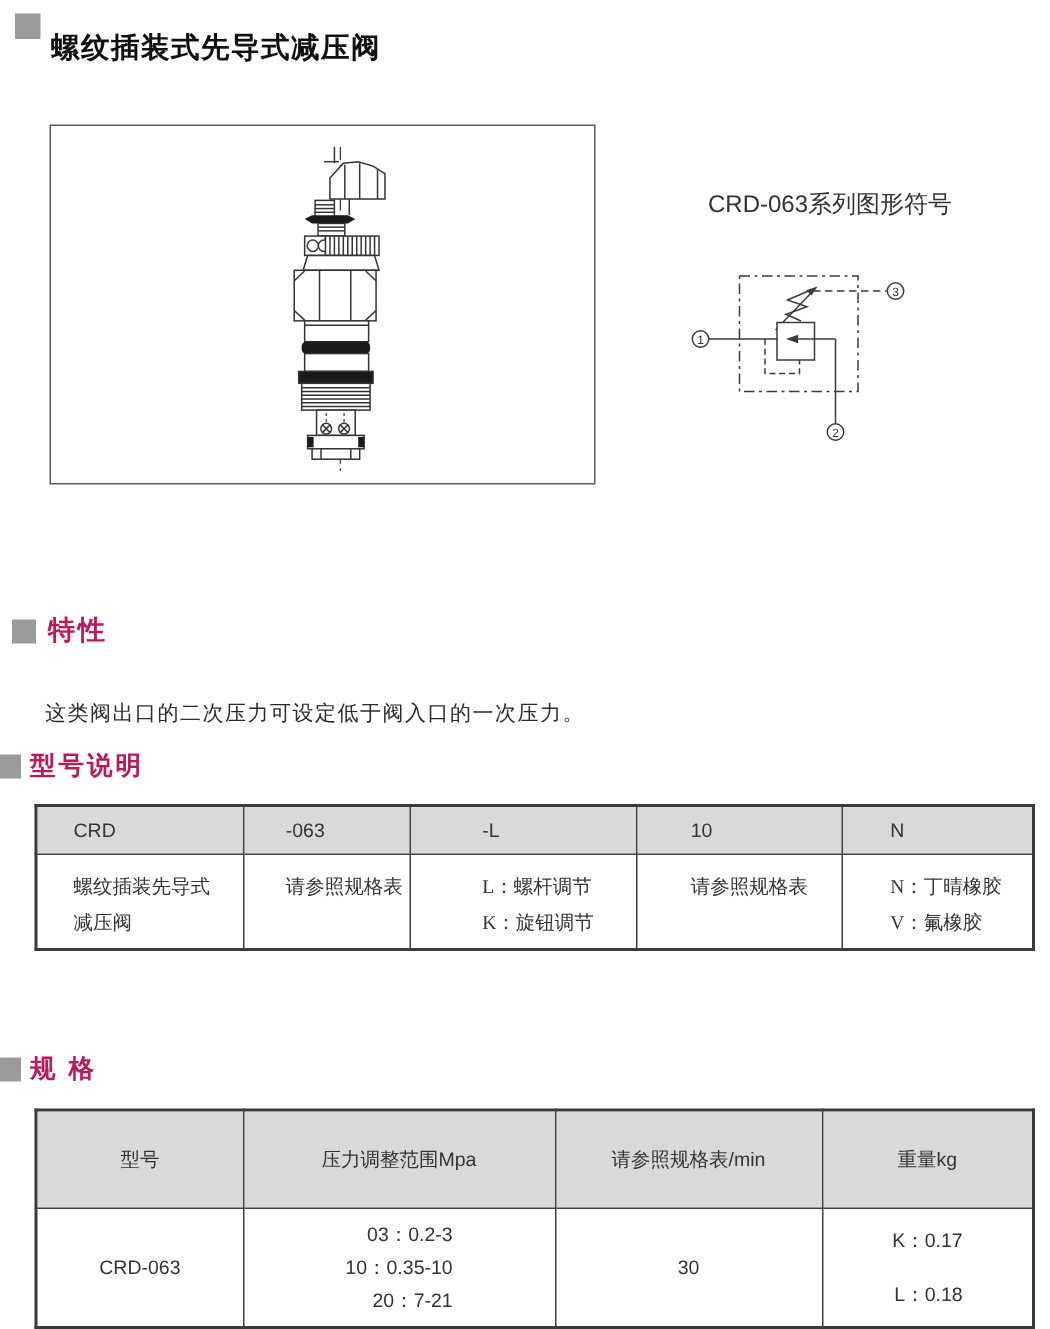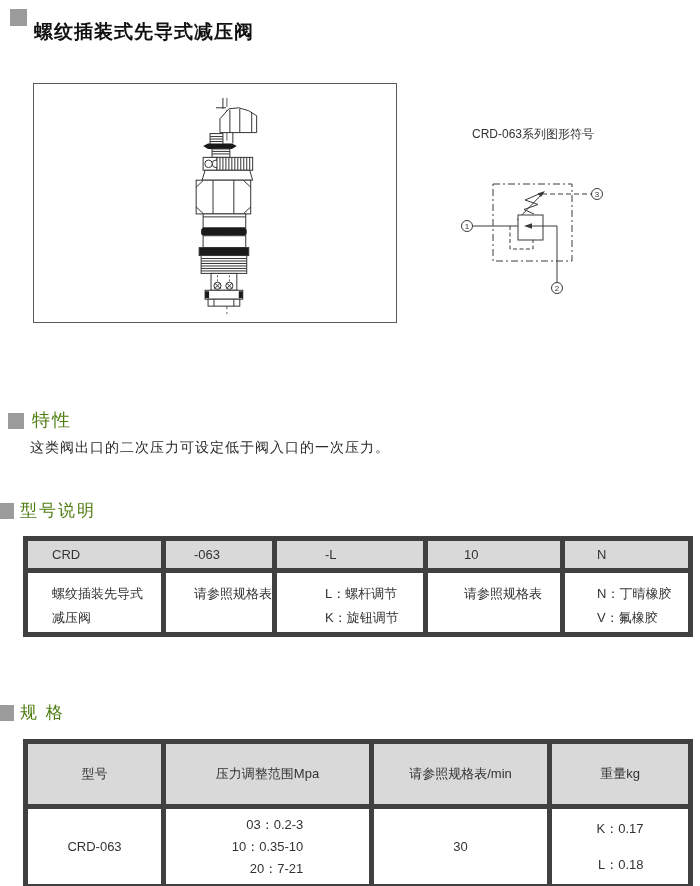--- a/index.html
+++ b/index.html
@@ -4,33 +4,33 @@
 <style>
   html,body{margin:0;padding:0;background:#fff;}
   .page{
     position:relative;width:700px;height:886px;overflow:hidden;
     background:#ffffff;color:#222;
     font-family:"Liberation Sans",sans-serif;
   }
   .abs{position:absolute;}
   .sq{position:absolute;background:#9b9b9b;width:17px;height:17px;}
   .title{font-size:19px;font-weight:bold;color:#111;letter-spacing:1px;white-space:nowrap;}
-  .sect-h{font-size:17px;font-weight:normal;color:#4d7c0f;letter-spacing:2px;white-space:nowrap;text-align:right;}
+  .sect-h{font-size:17px;font-weight:bold;color:#be185d;letter-spacing:2px;white-space:nowrap;text-align:right;}
   .feature-body{font-size:14px;color:#2a2a2a;letter-spacing:1px;white-space:nowrap;}
-  .sym-label{font-size:12px;color:#333;white-space:nowrap;}
+  .sym-label{font-size:16px;color:#333;white-space:nowrap;}
   .draw-box{
     position:absolute;left:33px;top:83px;width:364px;height:240px;
     border:1px solid #5a5a5a;background:#fff;box-sizing:border-box;
   }
   table.dt{
     border-collapse:collapse;table-layout:fixed;
     border:2px solid #3a3a3a;background:#fff;
   }
   table.dt td{
-    border:5px solid #404040;font-size:13px;color:#333;
+    border:1px solid #404040;font-size:13px;color:#333;
     padding:0;box-sizing:border-box;overflow:hidden;white-space:nowrap;
   }
   table.dt tr.hdr td{background:#d9d9d9;}
   
   .mt td{text-align:left;vertical-align:middle;}
   .mt .c1{padding-left:24px;}
   .mt .c2{padding-left:28px;}
   .mt .c3{padding-left:48px;}
   .mt .c4{padding-left:36px;}
   .mt .c5{padding-left:32px;}
@@ -174,42 +174,42 @@
       <g fill="#333" font-size="8" text-anchor="middle" font-family="Liberation Sans, sans-serif">
         <text x="27" y="49">1</text>
         <text x="117" y="111">2</text>
         <text x="157" y="17">3</text>
       </g>
     </svg>
   </div>
 
   <div class="sq" style="left:8px;top:413px;width:16px;height:16px;"></div>
   <div class="abs sect-h" style="left:32px;top:408px;font-size:18px;">特性</div>
-  <div class="abs feature-body" style="left:30px;top:439px;text-align:right;">这类阀出口的二次压力可设定低于阀入口的一次压力。</div>
+  <div class="abs feature-body" style="left:30px;top:467px;text-align:right;">这类阀出口的二次压力可设定低于阀入口的一次压力。</div>
 
   <div class="sq" style="left:-6px;top:503px;width:20px;height:16px;"></div>
   <div class="abs sect-h" style="left:20px;top:499px;">型号说明</div>
 
   <table class="dt mt abs" style="left:23px;top:536px;width:665px;">
     <colgroup>
       <col style="width:138px">
         <col style="width:111px">
         <col style="width:151px">
       <col style="width:137px">
         <col style="width:128px">
     </colgroup>
     <tbody>
         <tr class="hdr" style="height:32px;">
       <td class="c1">CRD</td>
       <td class="c2">-063</td>
       <td class="c3">-L</td>
       <td class="c4">10</td>
       <td class="c5">N</td>
     </tr>
-    <tr class="detail" style="height:64px;">
+    <tr class="detail" style="height:64px;font-family:Liberation Serif, serif;">
       <td class="c1">
         <span>螺纹插装先导式</span>
         <span>减压阀</span>
       </td>
       <td class="c2">
         <span>请参照规格表</span>
       </td>
       <td class="c3">
         <span>L：螺杆调节</span>
         <span>K：旋钮调节</span>

